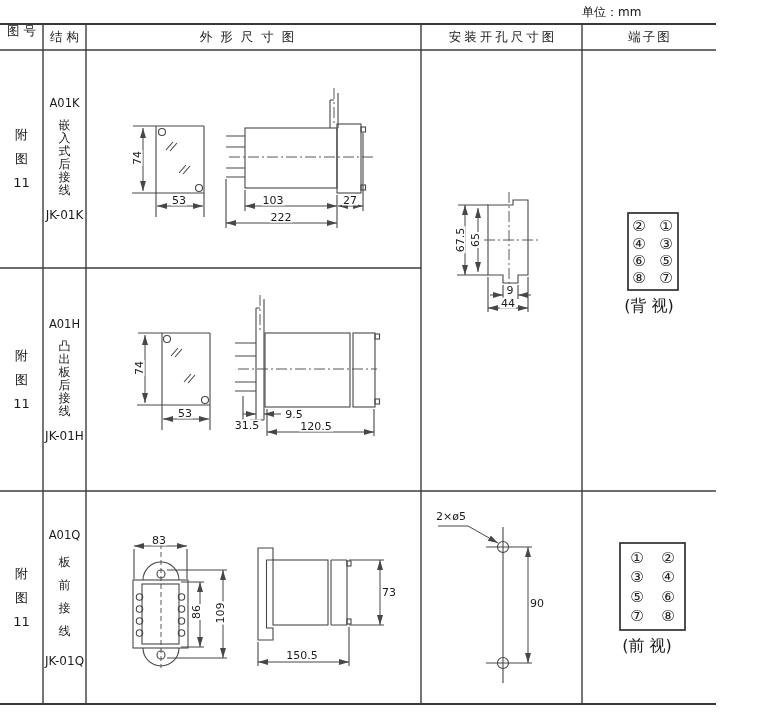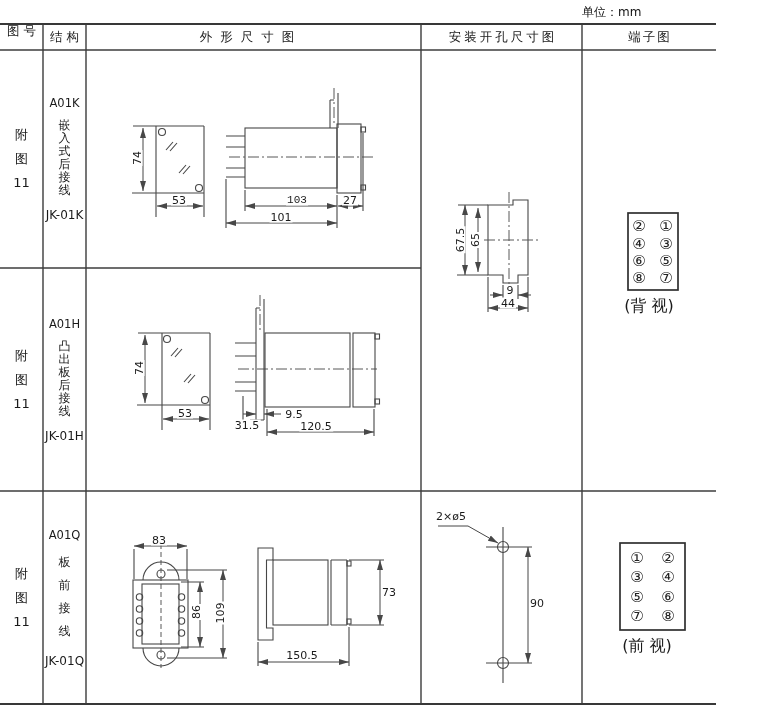--- a/index.html
+++ b/index.html
@@ -222,23 +222,23 @@
     <span class="s-model">A01Q</span>
     <span class="s-char3">板</span>
       <span class="s-char3">前</span>
     <span class="s-char3">接</span>
       <span class="s-char3">线</span>
     <span class="s-code">JK-01Q</span>
   </div>
 
   <span class="dim rot" style="left:137px;top:158px;">74</span>
   <span class="dim" style="left:179px;top:200px;">53</span>
-  <span class="dim" style="left:297px;top:200px;font-family:Liberation Mono, monospace;">103</span>
+  <span class="dim" style="left:273px;top:200px;">103</span>
   <span class="dim" style="left:350px;top:200px;">27</span>
-  <span class="dim" style="left:281px;top:217px;">101</span>
+  <span class="dim" style="left:281px;top:217px;">222</span>
 
   <span class="dim rot" style="left:139px;top:368px;">74</span>
   <span class="dim" style="left:185px;top:413px;">53</span>
   <span class="dim" style="left:294px;top:414px;">9.5</span>
   <span class="dim" style="left:247px;top:425px;">31.5</span>
   <span class="dim" style="left:316px;top:426px;">120.5</span>
 
   <span class="dim" style="left:159px;top:540px;">83</span>
   <span class="dim rot" style="left:196px;top:612px;">86</span>
   <span class="dim rot" style="left:220px;top:613px;">109</span>

